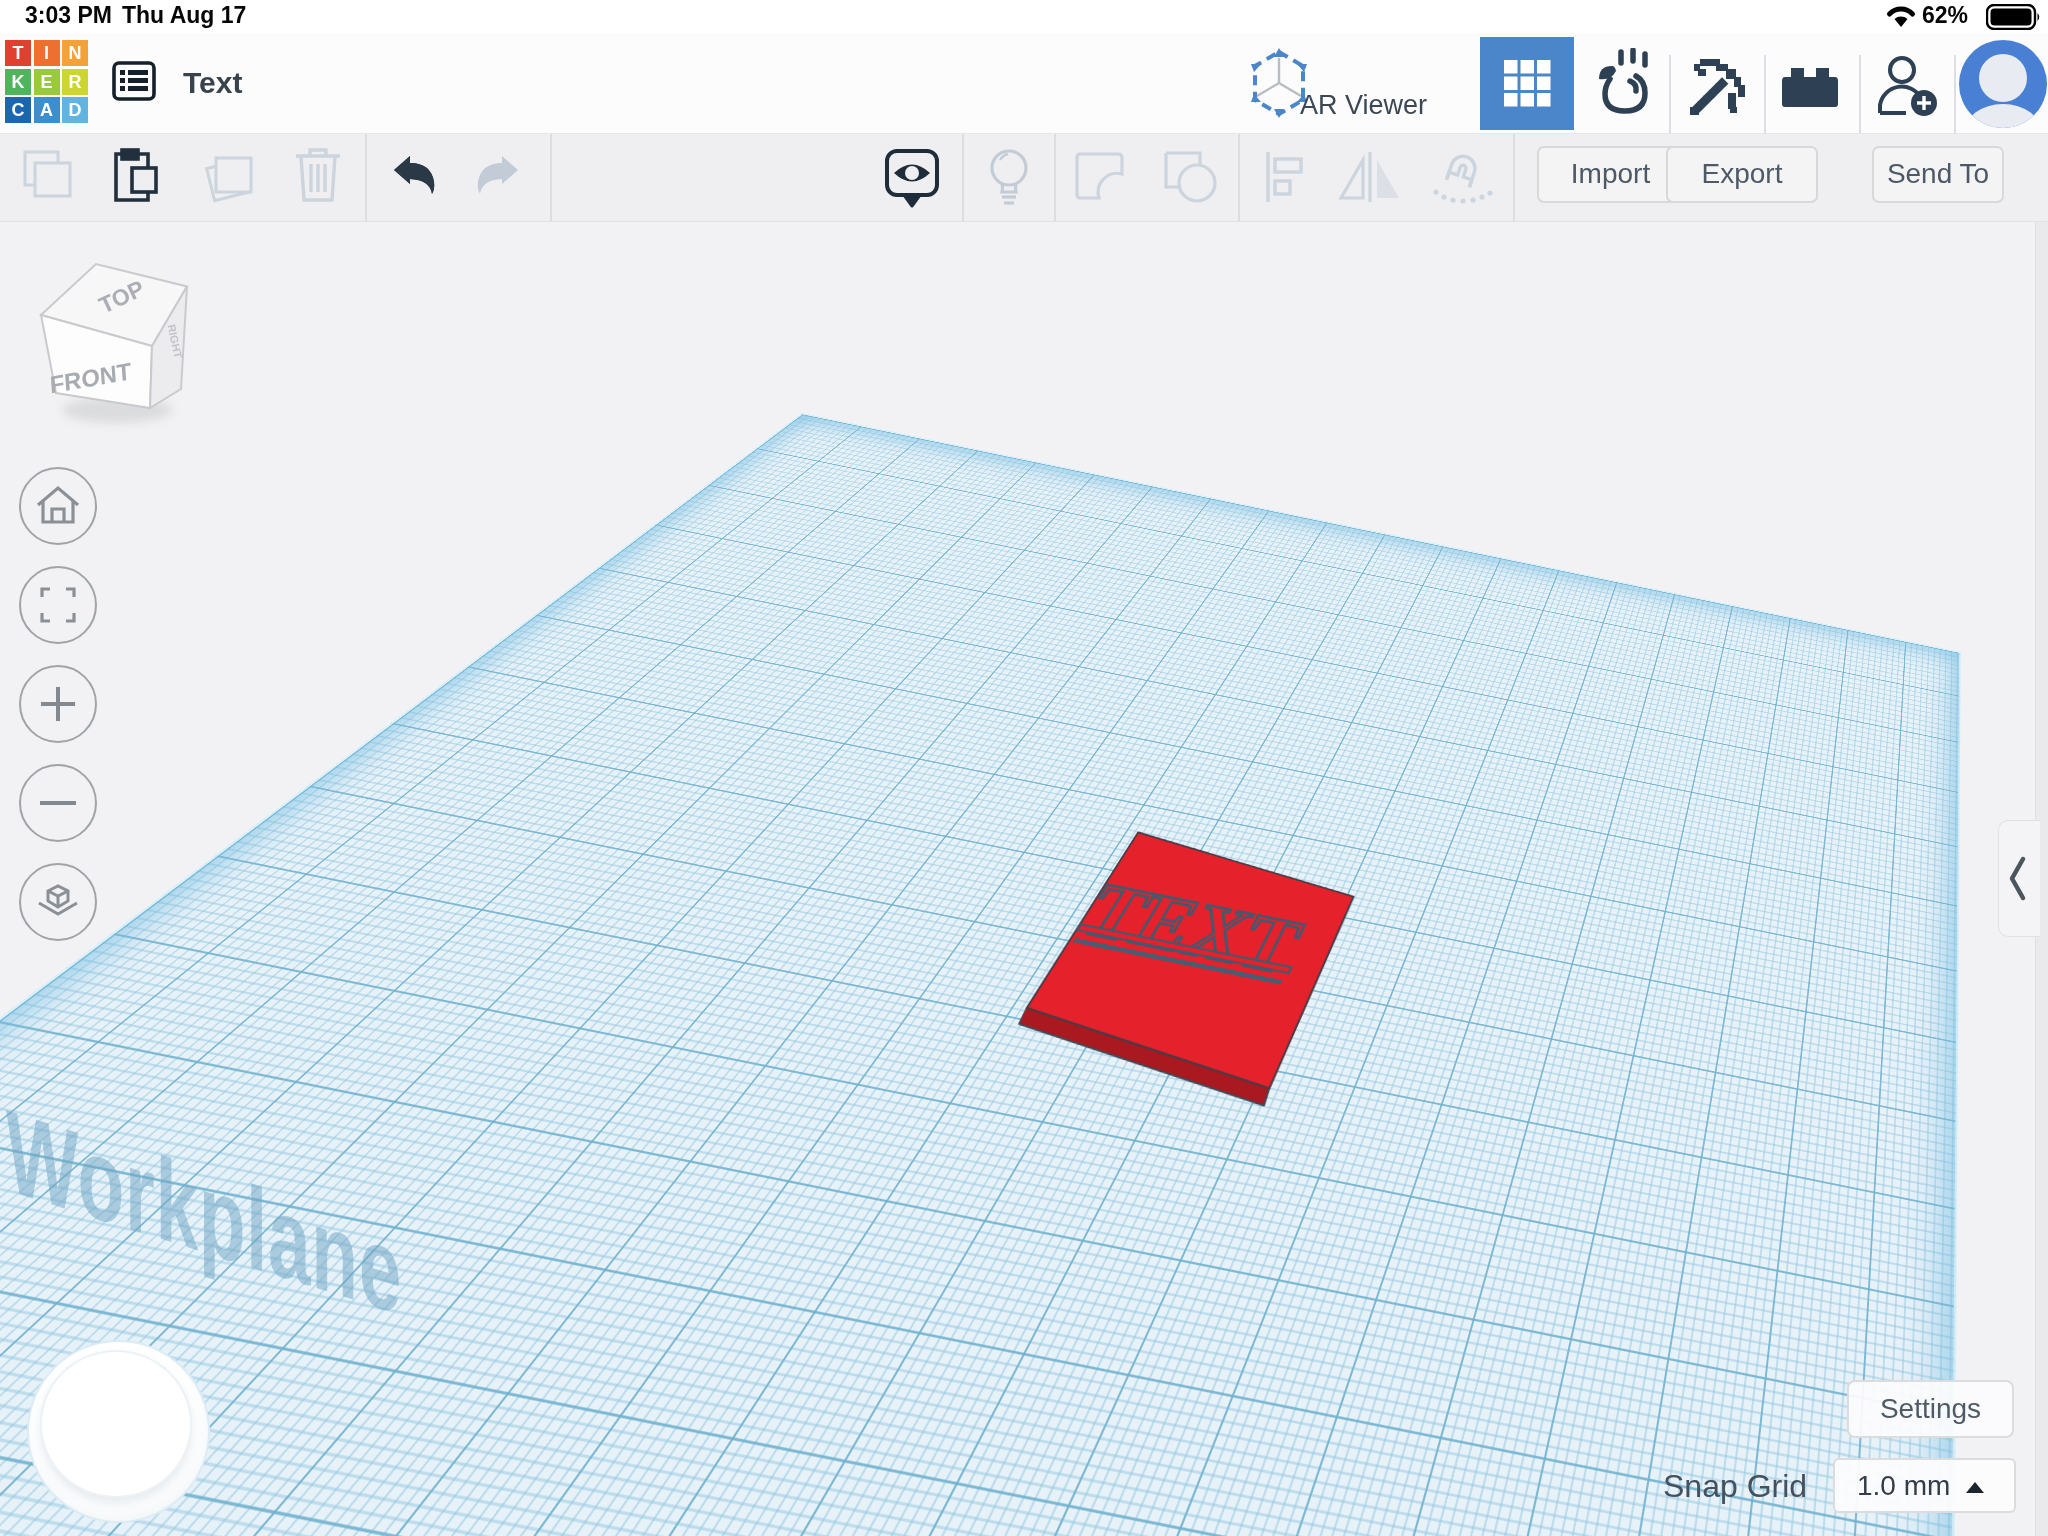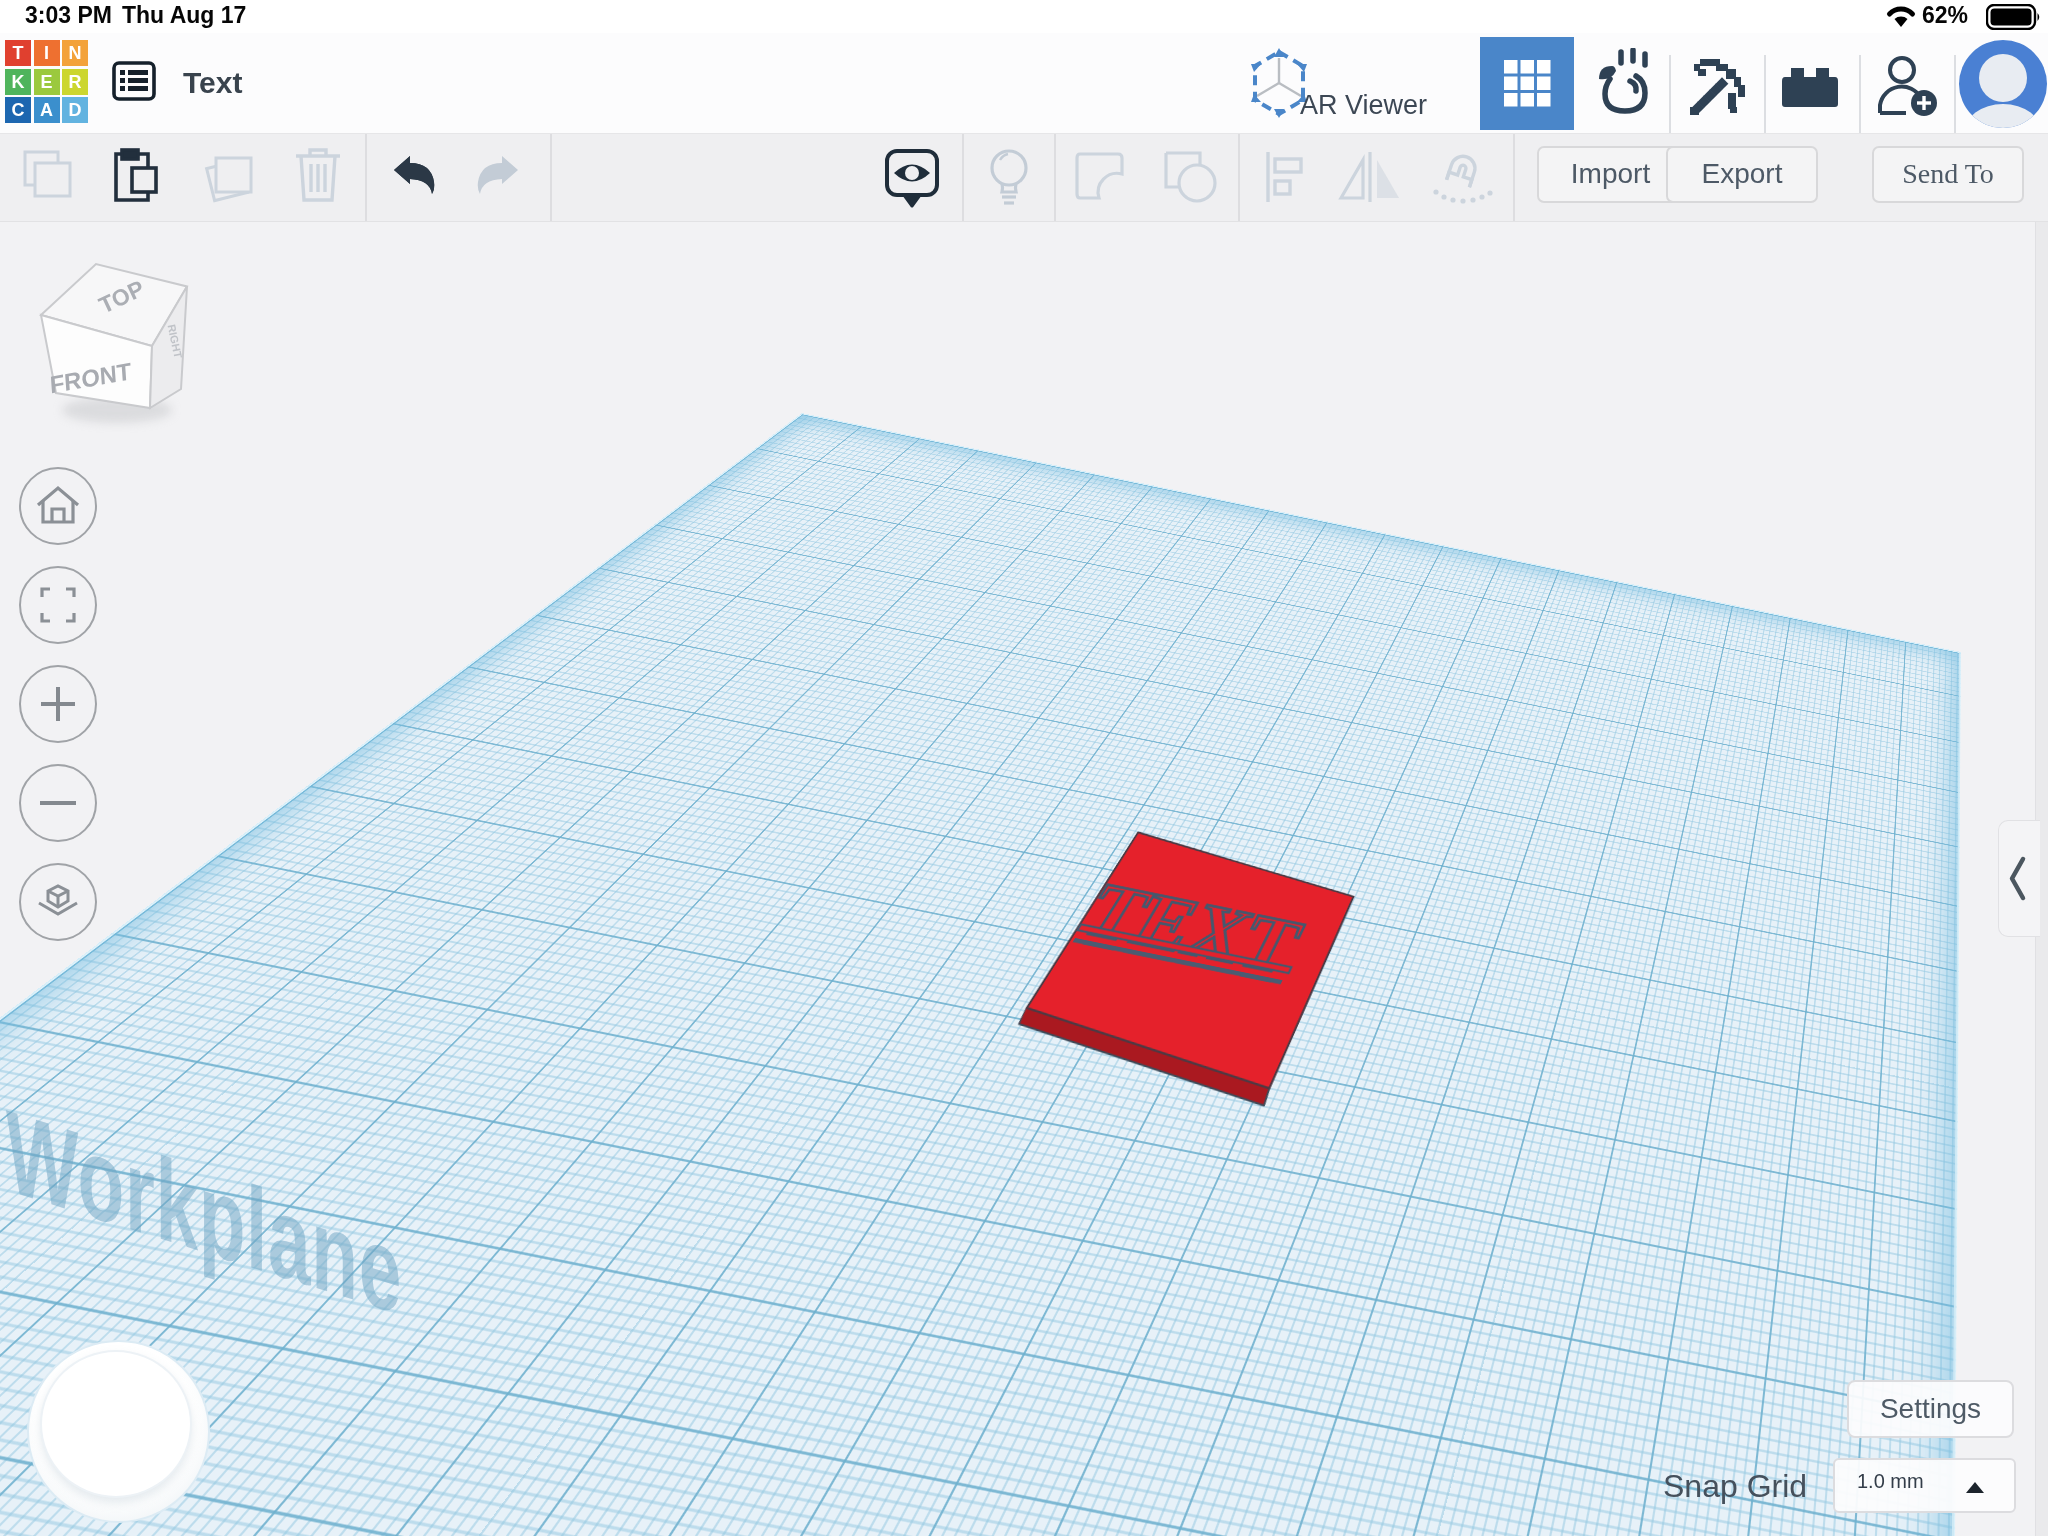--- a/index.html
+++ b/index.html
@@ -28,21 +28,21 @@
   #rstrip { position:absolute; right:0; top:222px; bottom:0; width:13px; background:#eaeaec; border-left:1px solid #e0e0e3; }
   #rtab { position:absolute; left:1998px; top:820px; width:42px; height:117px; background:#f4f4f6; border:1px solid #e1e1e4; border-right:none; border-radius:10px 0 0 10px; }
 
   
   .lbtn { position:absolute; left:19px; width:78px; height:78px; border-radius:50%; border:2px solid #a0a3a7; }
   .lbtn svg { position:absolute; left:0; top:0; }
 
   
   #settings { position:absolute; left:1847px; top:1380px; width:167px; height:58px; background:rgba(252,252,253,0.93); border:2px solid #dcdcdf; border-radius:8px; color:#4e5a66; font-size:28px; text-align:center; line-height:54px; }
   #snaplabel { position:absolute; left:1663px; top:1468px; font-size:32px; color:#45505c; }
-  #snapdd { position:absolute; left:1833px; top:1458px; width:183px; height:55px; background:rgba(252,252,253,0.95); border:2px solid #dcdcdf; border-radius:6px; color:#333d49; font-size:20px; }
+  #snapdd { position:absolute; left:1833px; top:1458px; width:183px; height:55px; background:rgba(252,252,253,0.95); border:2px solid #dcdcdf; border-radius:6px; color:#333d49; font-size:28px; }
   #snapdd .val { position:absolute; left:22px; top:10px; }
   #snapdd .tri { position:absolute; right:30px; top:22px; width:0; height:0; border-left:9px solid transparent; border-right:9px solid transparent; border-bottom:11px solid #1c242c; }
 
   
   #cyl { position:absolute; left:27px; top:1340px; width:183px; height:183px; border-radius:50%;
          background: radial-gradient(circle at 48% 44%, #ffffff 0 58%, #f4f7f9 74%, #e9eef2 90%, #f0f3f6 100%);
          border:2px solid #dcebf4; }
   #cyl:before { content:""; position:absolute; left:11px; top:8px; width:148px; height:144px; border-radius:50%;
          background:#ffffff; border:2px solid #edf2f6; box-shadow: 0 5px 10px rgba(165,185,200,0.3); }
 
@@ -419,14 +419,14 @@
         <circle cx="49" cy="54" r="2.6"></circle>
         <circle cx="58" cy="51" r="2.6"></circle>
         <circle cx="66" cy="47" r="2.6"></circle>
     </g>
   </svg>
 
   <div class="tsep" style="left:1513px;"></div>
 
   <div class="tbtn" style="left:1537px; width:147px;">Import</div>
   <div class="tbtn" style="left:1666px; width:152px;">Export</div>
-  <div class="tbtn" style="left:1872px; width:152px;font-family:Liberation Serif, serif;">Send To</div>
+  <div class="tbtn" style="left:1872px; width:132px;">Send To</div>
 </div>
 
 </body></html>

